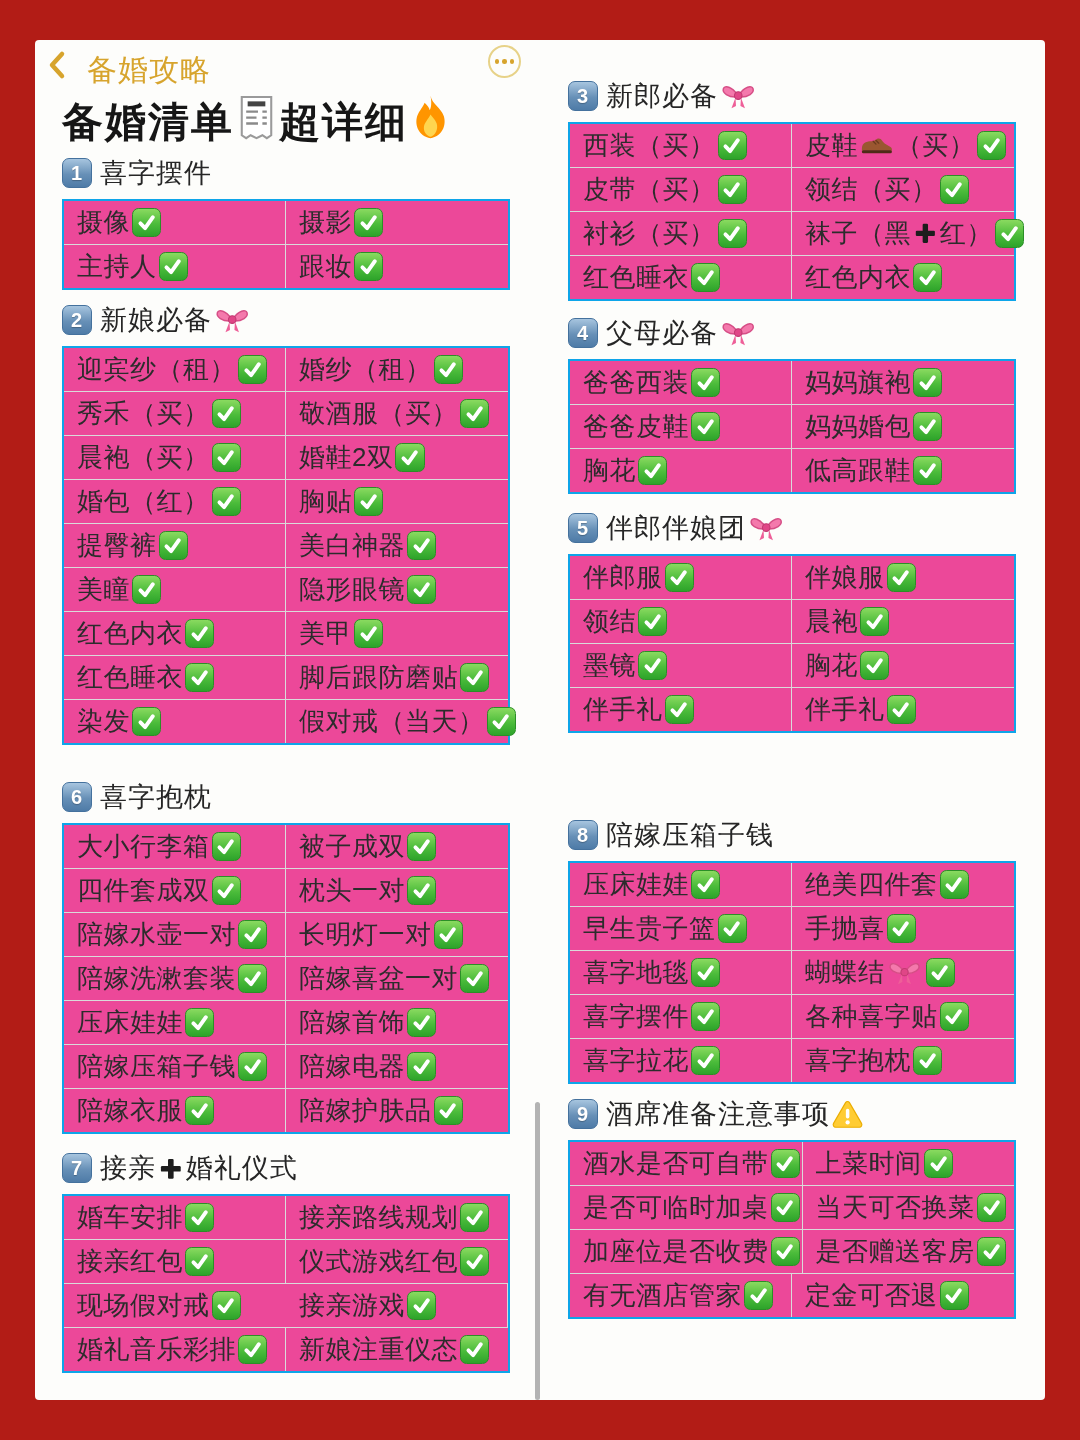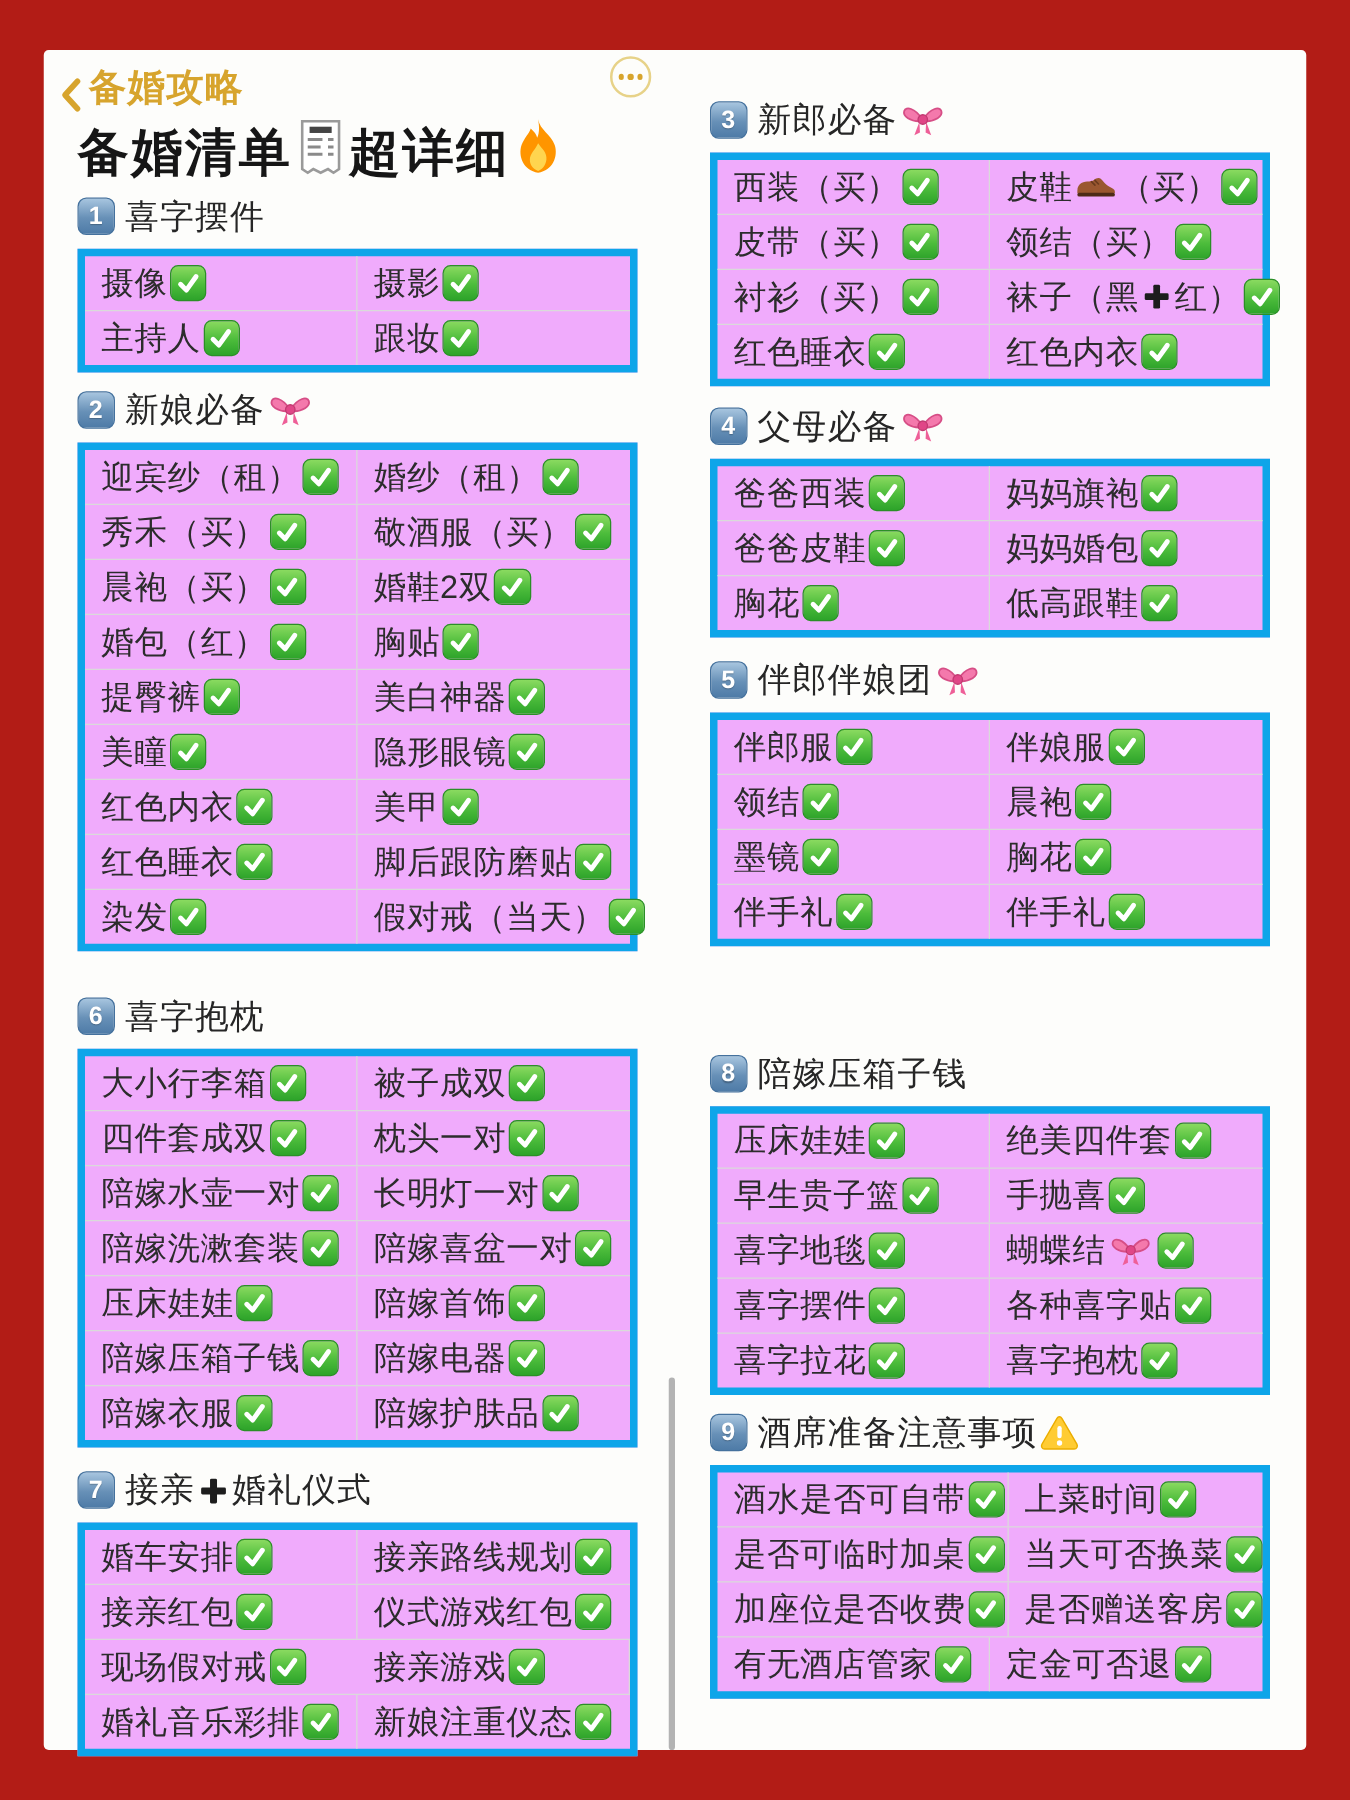--- a/index.html
+++ b/index.html
@@ -8,22 +8,22 @@
     background:var(--frame-red,#B21C16);
     font-family:"Liberation Sans","DejaVu Sans",sans-serif;
     overflow:hidden;
   }
   .page{
     position:absolute;left:35px;top:40px;width:1010px;height:1360px;
     background:#fdfdfb;border-radius:4px;
   }
   
   .back-btn{
-    position:absolute;left:10px;top:10px;display:flex;align-items:flex-end;gap:2px;
-    color:var(--gold,#D7A42D);font-size:30px;letter-spacing:1px;cursor:pointer;font-weight:bold;
+    position:absolute;left:10px;top:10px;display:flex;align-items:flex-start;gap:18px;
+    color:var(--gold,#D7A42D);font-size:30px;letter-spacing:1px;cursor:pointer;
   }
   .back-btn svg{display:block;}
   .more-btn{
     position:absolute;left:453px;top:5px;width:33px;height:33px;box-sizing:border-box;
     border:2.5px solid #e7d288;border-radius:50%;
     display:flex;align-items:center;justify-content:center;gap:3px;cursor:pointer;
   }
   .more-btn i{width:4.5px;height:4.5px;border-radius:50%;background:var(--gold,#D7A42D);}
   
   .col{position:absolute;top:0;width:448px;}
@@ -42,21 +42,21 @@
   }
   .keycap{
     flex:0 0 auto;width:30px;height:30px;margin-right:8px;
     border-radius:7px;border:1px solid #44719d;box-sizing:border-box;
     background:linear-gradient(180deg,#a7c5df 0%,#6790b7 55%,#4e7ba7 100%);
     color:#fff;font-size:20px;font-weight:700;
     display:inline-flex;align-items:center;justify-content:center;
     text-shadow:0 1px 1px rgba(0,0,0,.25);
   }
   .tbl{
-    margin-top:8px;border:6px solid #0ea5e9;background:#f0abfc;
+    margin-top:8px;border:2px solid #0ea5e9;background:#ec4899;
   }
   .row{display:flex;height:43px;border-top:1px solid #dadada;}
   .row:first-child{border-top:none;}
   .cell{
     flex:0 0 50%;box-sizing:border-box;display:flex;align-items:center;
     padding-left:13px;font-size:26px;color:#2c2c2c;letter-spacing:0.5px;
     white-space:nowrap;overflow:visible;
   }
   .cell.c1{border-right:1px solid #dadada;}
   

